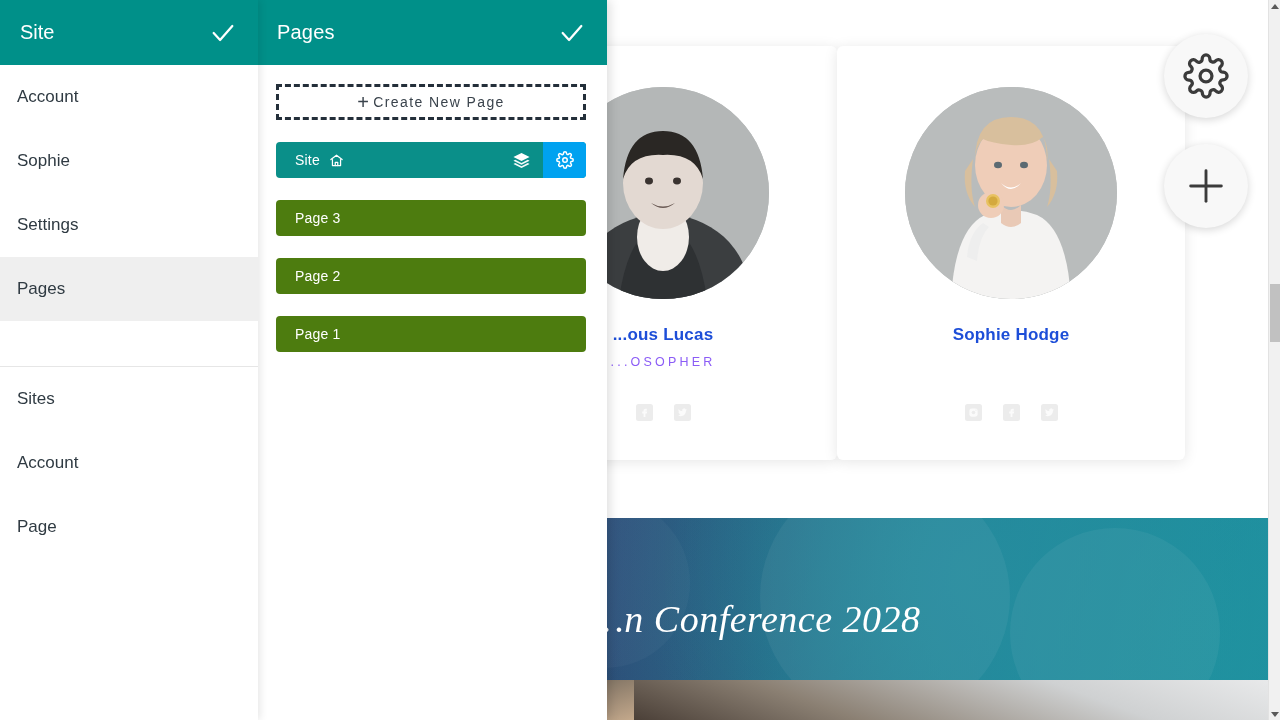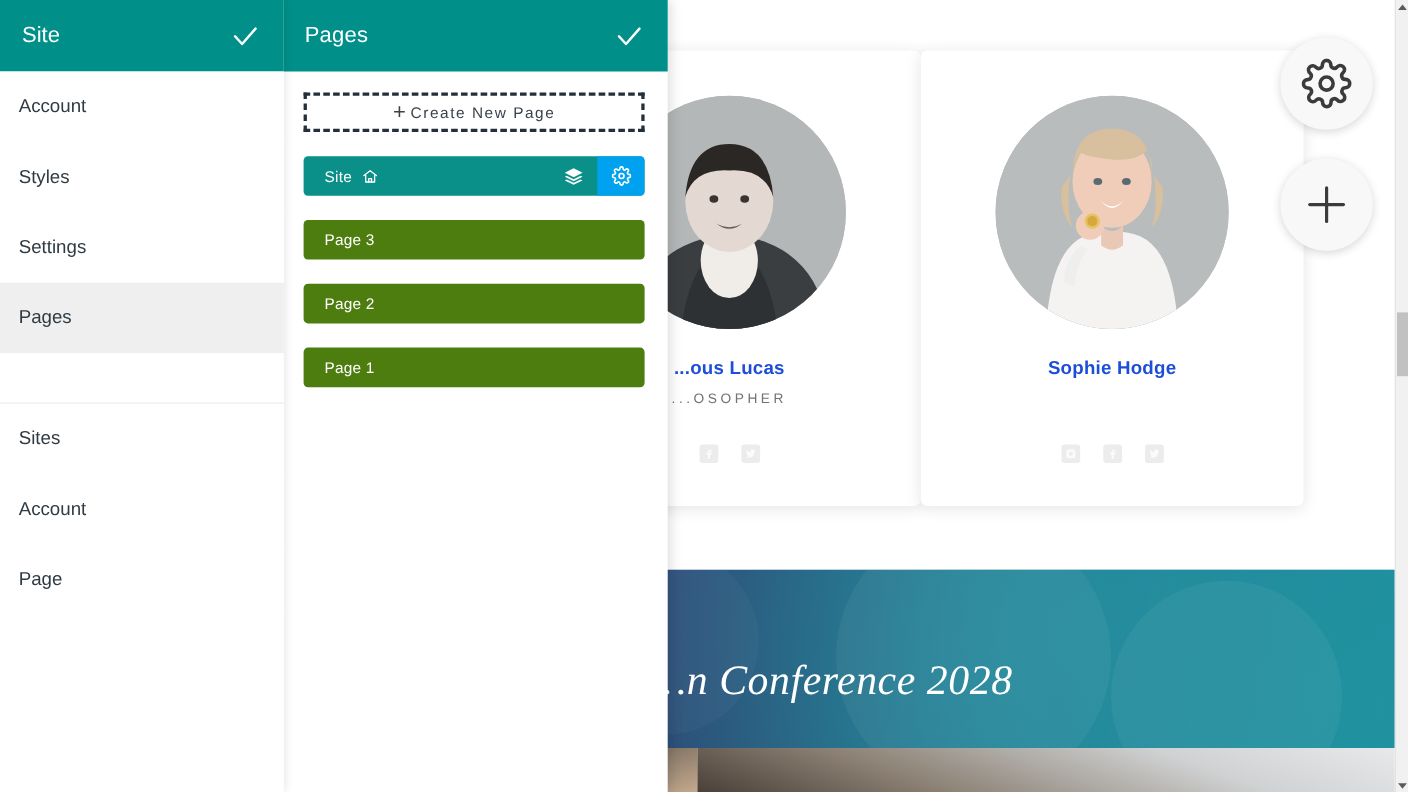--- a/index.html
+++ b/index.html
@@ -41,21 +41,21 @@
   }
   .avatar-svg { display:block; width: 212px; height: 212px; }
 
   .person-name {
     position: absolute; left: 0; right: 0; top: 279px;
     font-size: 17px; font-weight: bold; color: #1d4ed8;
     letter-spacing: 0.2px;
   }
   .person-role {
     position: absolute; left: 0; right: 0; top: 309px;
-    font-size: 12.5px; color: #737373; letter-spacing: 3.2px;
+    font-size: 12.5px; color: #8b5cf6; letter-spacing: 3.2px;
   }
   .social-row {
     position: absolute; left: 0; right: 0; top: 358px;
     display: flex; justify-content: center; gap: 21px;
   }
   .social-ico {
     width: 17px; height: 17px; border-radius: 2.5px;
     background: #ececec;
     display: flex; align-items: center; justify-content: center;
   }
@@ -365,21 +365,21 @@
         <svg width="28" height="28" viewBox="0 0 24 24" fill="none" stroke="#ffffff" stroke-width="1.9" stroke-linecap="round" stroke-linejoin="round">
           <polyline points="4 12 9.5 18 20 6"></polyline>
         </svg>
       </span>
     </div>
 
     <div class="nav-item">
       <span>Account</span>
     </div>
     <div class="nav-item">
-      <span>Styles</span>
+      <span>Sophie</span>
     </div>
     <div class="nav-item">
       <span>Settings</span>
     </div>
     <div class="nav-item selected">
       <span>Pages</span>
     </div>
 
     <div class="nav-gap"></div>
     <div class="nav-sep"></div>

